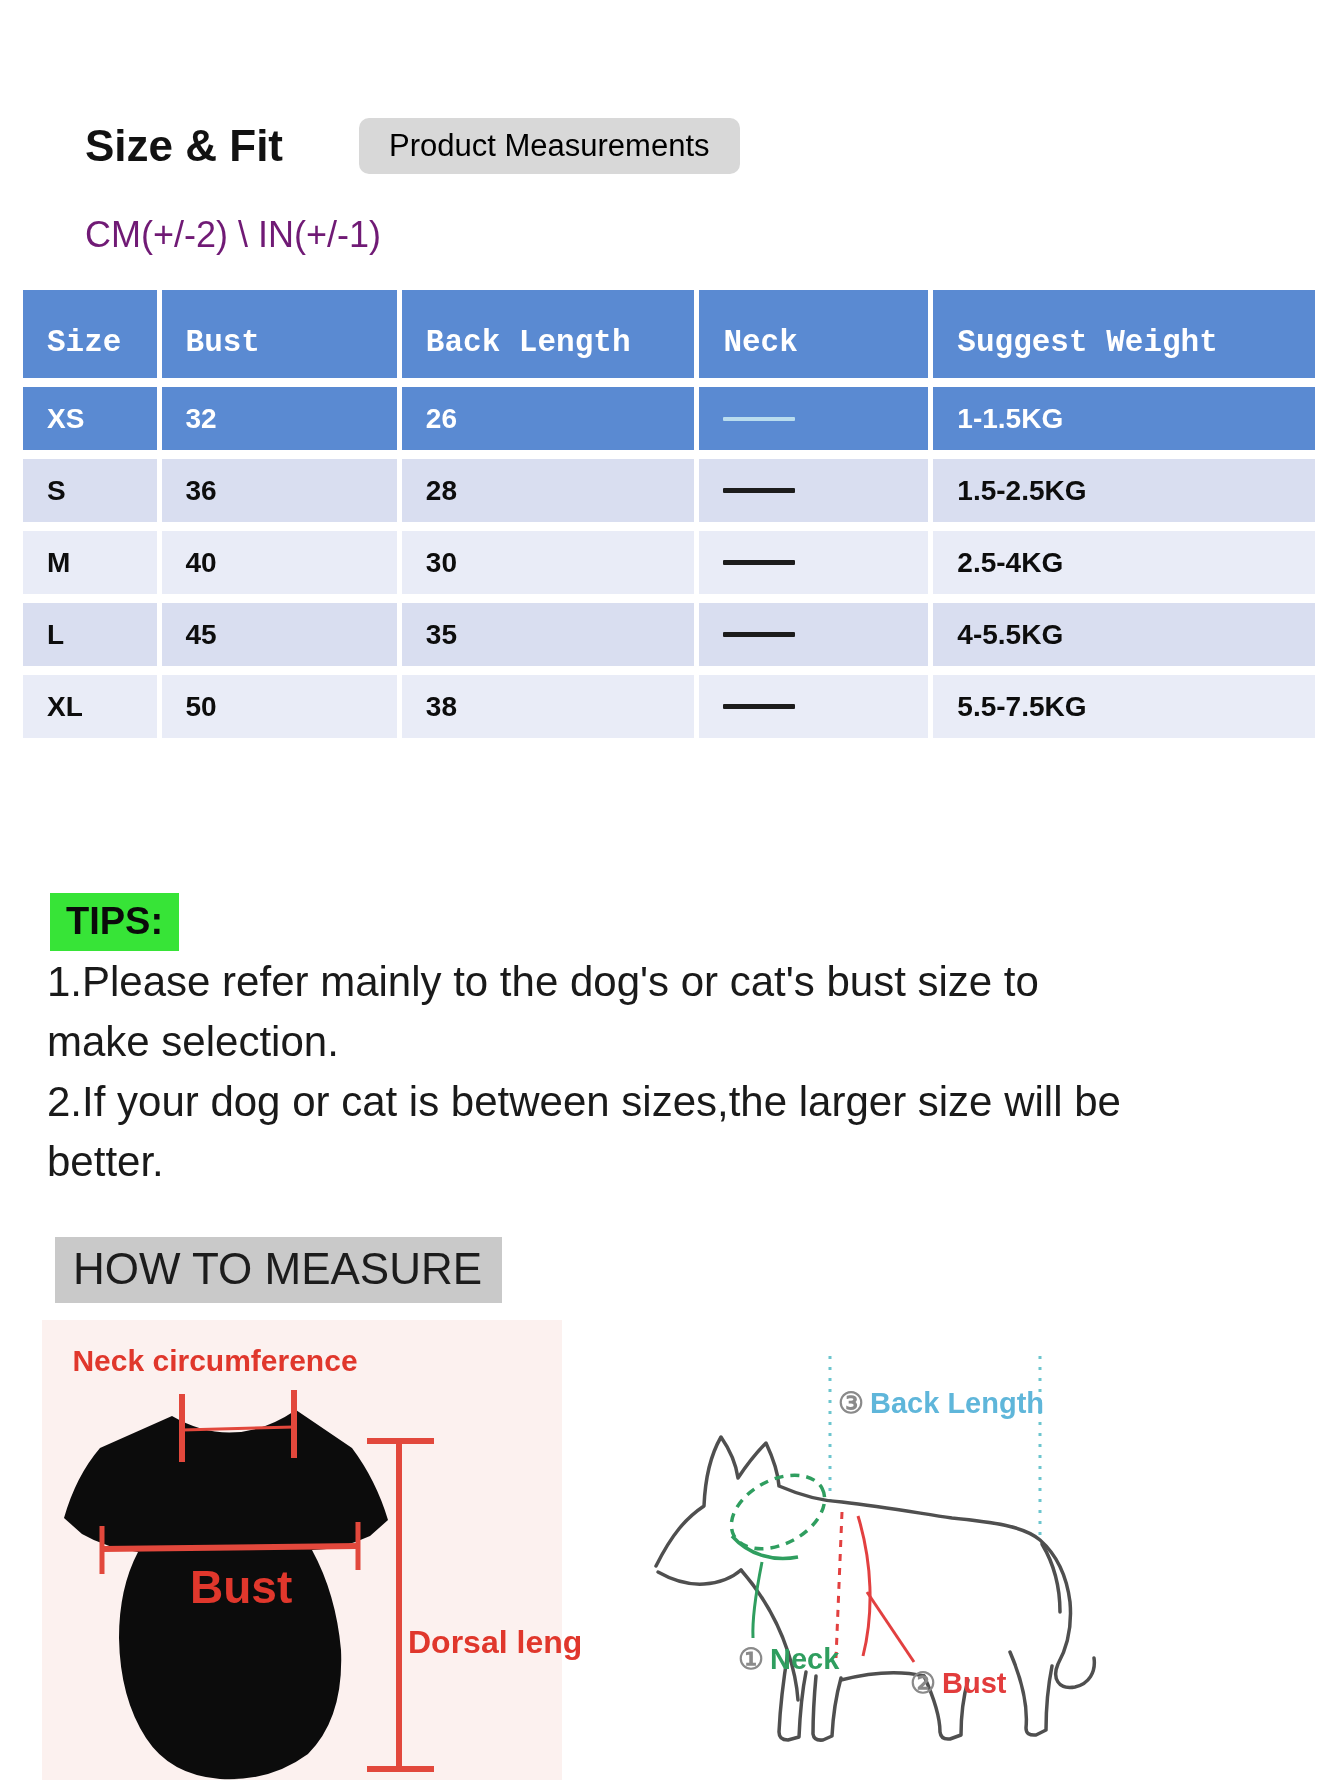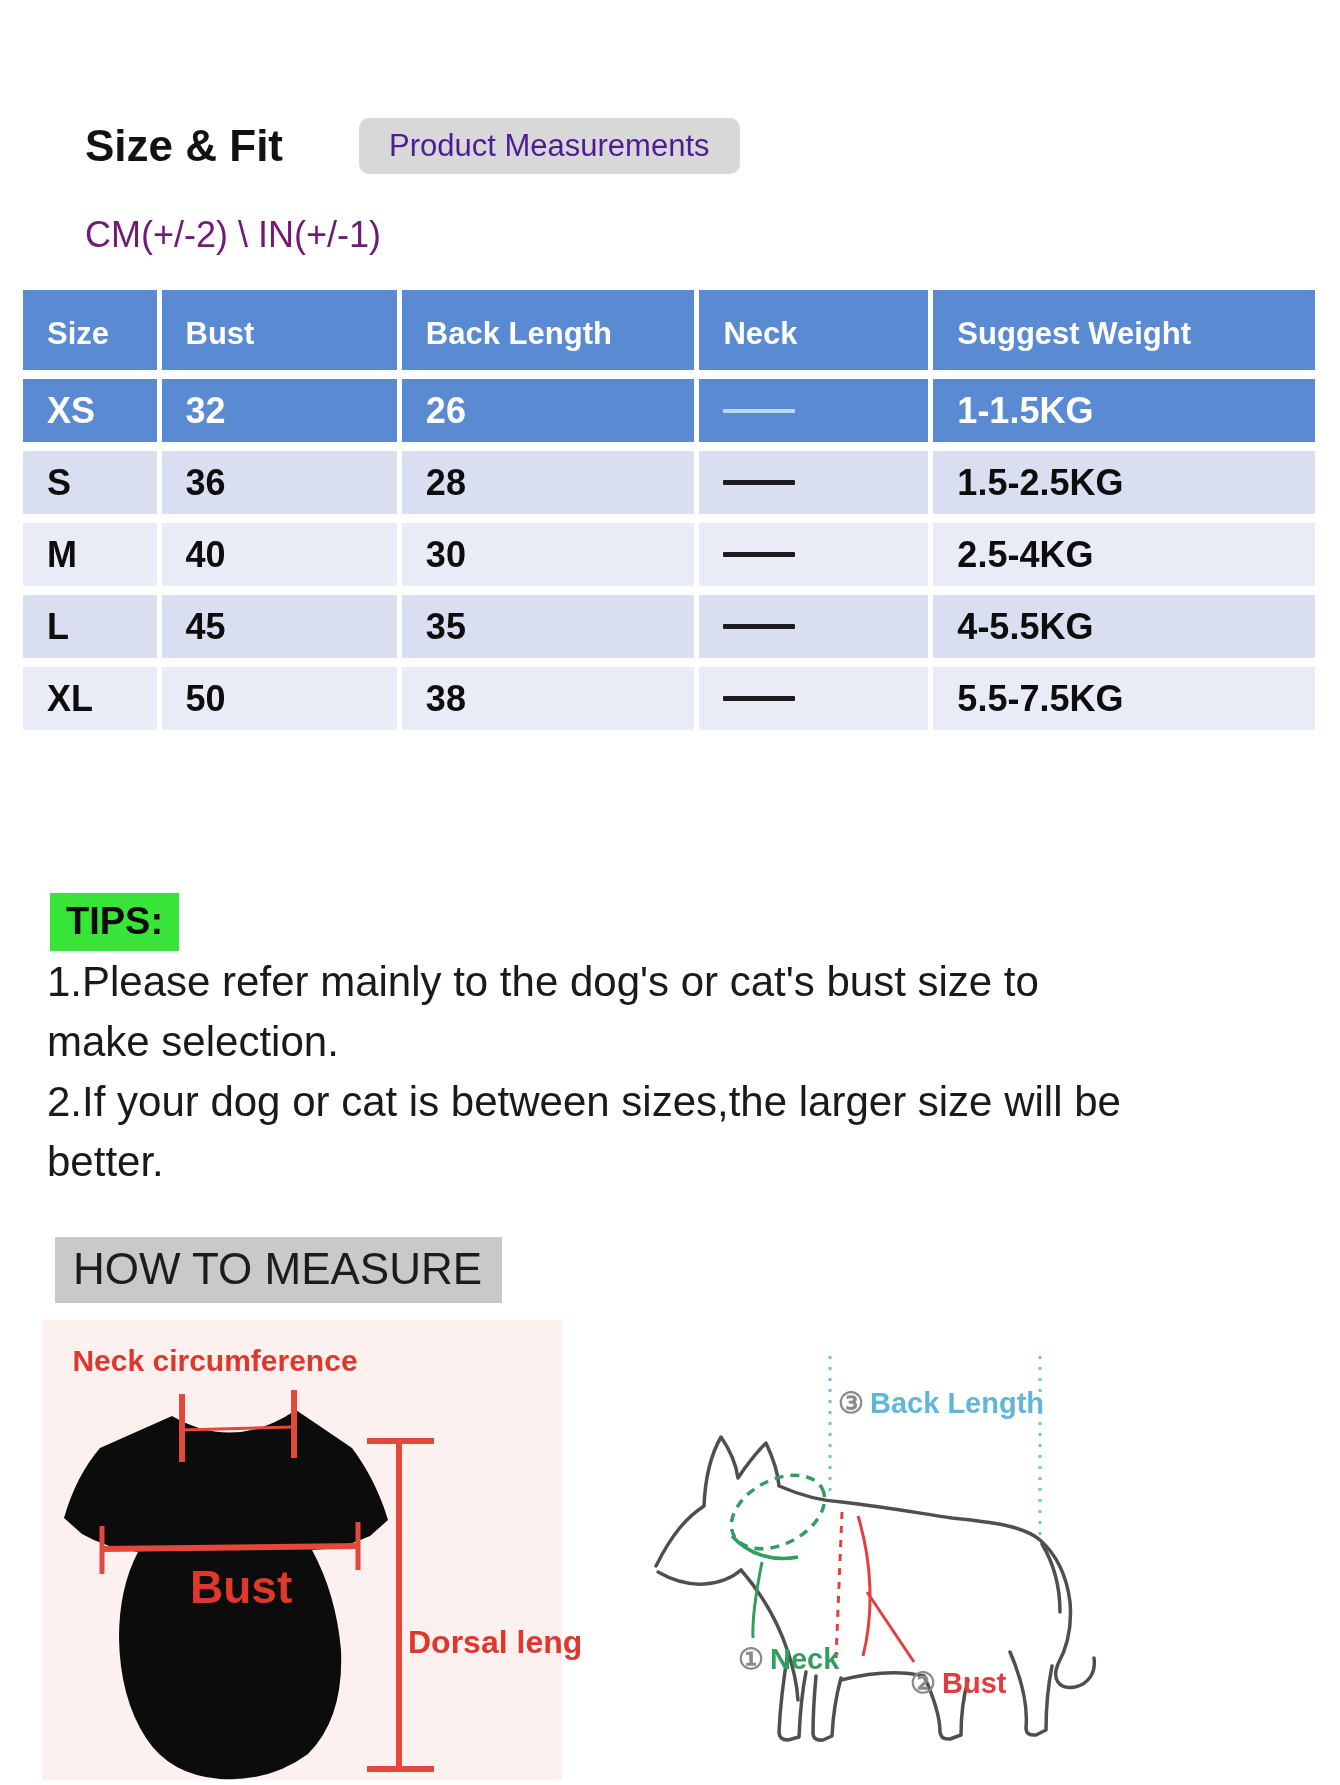--- a/index.html
+++ b/index.html
@@ -4,35 +4,35 @@
 <style>
   html,body{margin:0;padding:0;background:#fff;}
   .page{
     position:relative;width:1340px;height:1785px;background:#ffffff;
     font-family:"Liberation Sans", sans-serif;color:#111;overflow:hidden;
   }
   
   .header-row{position:absolute;top:118px;left:85px;display:flex;align-items:center;}
   .page-title{font-size:44px;font-weight:800;color:#121212;letter-spacing:0;}
   .badge{
-    margin-left:76px;background:#d8d8d8;color:#4c1d95;font-size:31px;
+    margin-left:76px;background:#d8d8d8;color:#000000;font-size:31px;
     padding:10px 30px;border-radius:10px;white-space:nowrap;text-align:center;
   }
   .tolerance{position:absolute;top:214px;left:85px;font-size:36px;color:#701a75;}
   
   table.size-table{
     position:absolute;top:281px;left:18px;width:1302px;
     border-collapse:separate;border-spacing:5px 9px;table-layout:fixed;
   }
   table.size-table th{
     background:#5a8ad2;color:#ffffff;font-size:31px;font-weight:bold;
-    text-align:left;padding:8px 0 0 24px;height:72px;vertical-align:middle;
+    text-align:left;padding:16px 0 0 24px;height:72px;vertical-align:middle;font-family:Liberation Mono, monospace;
   }
   table.size-table td{
-    font-size:36px;font-weight:bold;text-align:left;
+    font-size:28px;font-weight:bold;text-align:left;
     padding:0 0 0 24px;height:63px;vertical-align:middle;color:#0d0d0d;
   }
   tr.row-hl td{background:#5a8ad2;color:#ffffff;}
   tr.row-a td{background:#d9def0;}
   tr.row-b td{background:#e9ecf7;}
   .dash{width:72px;height:5px;background:#1c1c1c;border-radius:1px;}
   tr.row-hl .dash{background:#b9dcee;height:4px;}
   
   .tips-heading{
     position:absolute;top:893px;left:50px;background:#37e437;color:#0a0a0a;

